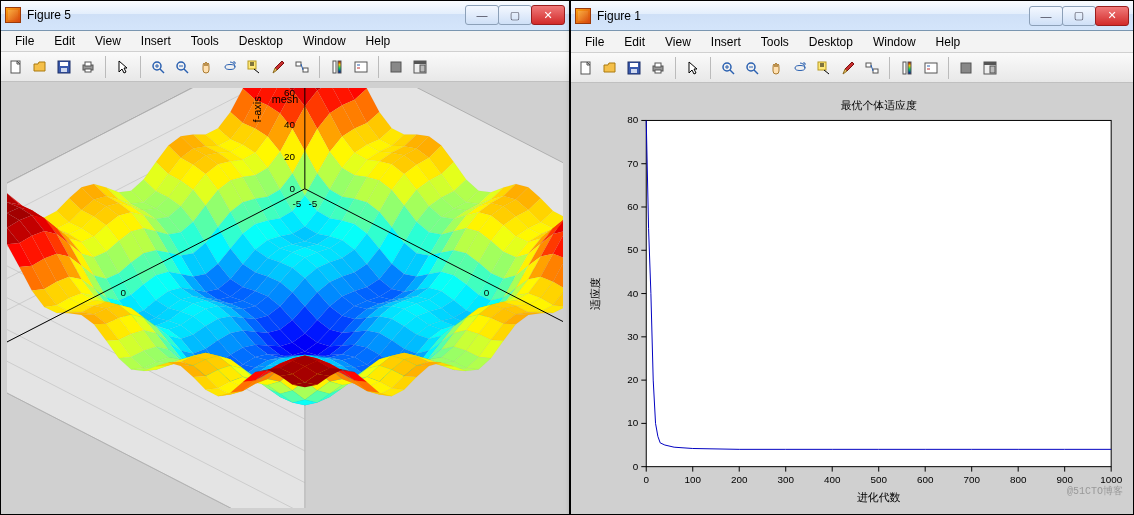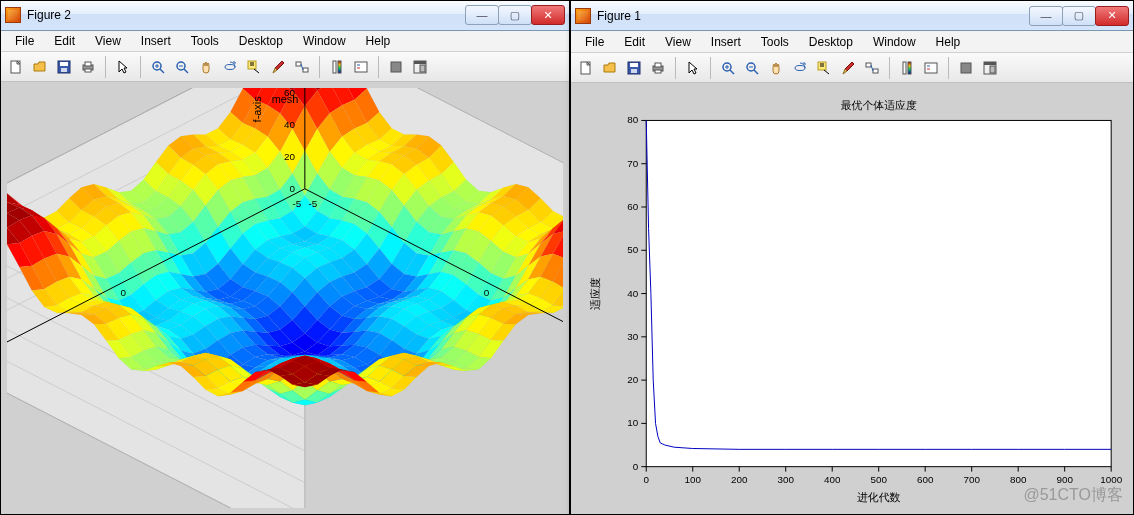--- a/index.html
+++ b/index.html
@@ -93,31 +93,31 @@
   }
   .plotpanel {
     flex:1;
     background:#d0d0d0;
     position:relative;
   }
   .plotpanel svg { width:100%; height:100%; }
   .axtxt { font-size:11px; fill:#000; }
   .axtick { font-size:10px; fill:#000; }
   .watermark {
-    position:absolute; right:4px; bottom:2px;
-    color:#999; font-size:16px;
+    position:absolute; right:4px; bottom:10px;
+    color:#999; font-size:10px;font-family:Liberation Mono, monospace;
   }
 </style>
 </head>
 <body>
 
 <div class="figwin" id="fig1">
   <div class="titlebar">
     <span class="appicon"></span>
-    <span class="title">Figure 2</span>
+    <span class="title">Figure 5</span>
     <span class="spacer"></span>
     <div class="winbtns">
       <div class="winbtn">—</div>
       <div class="winbtn">▢</div>
       <div class="winbtn close">✕</div>
     </div>
   </div>
   <div class="menubar">
     <span class="mitem">File</span>
     <span class="mitem">Edit</span>

